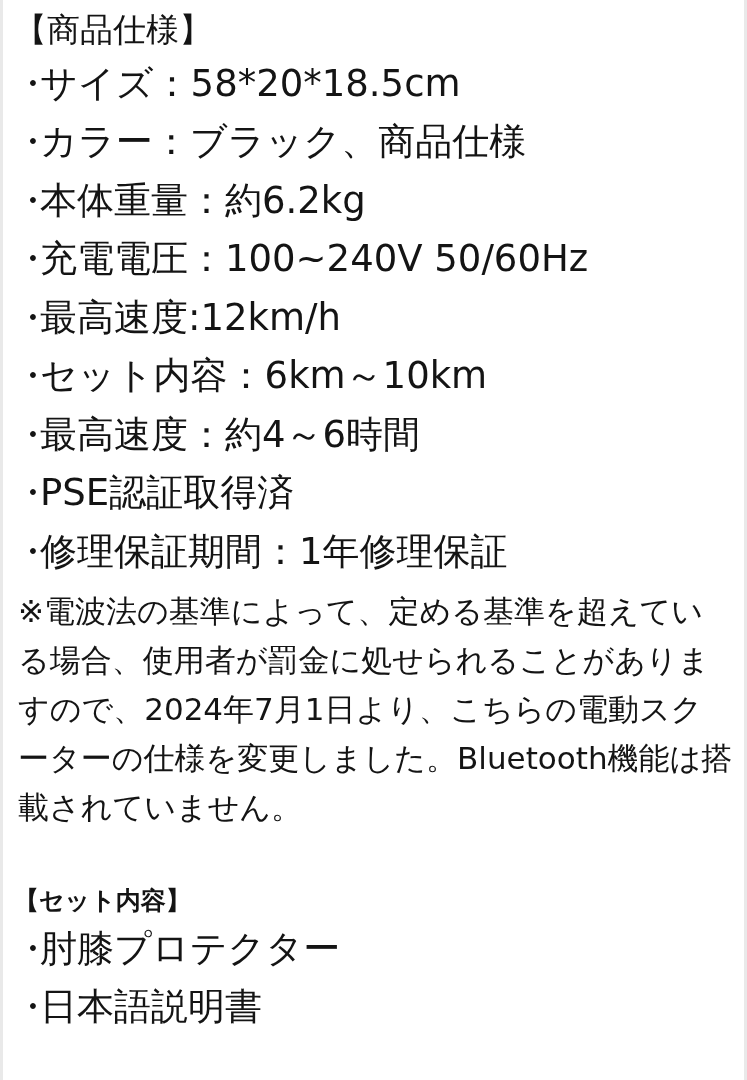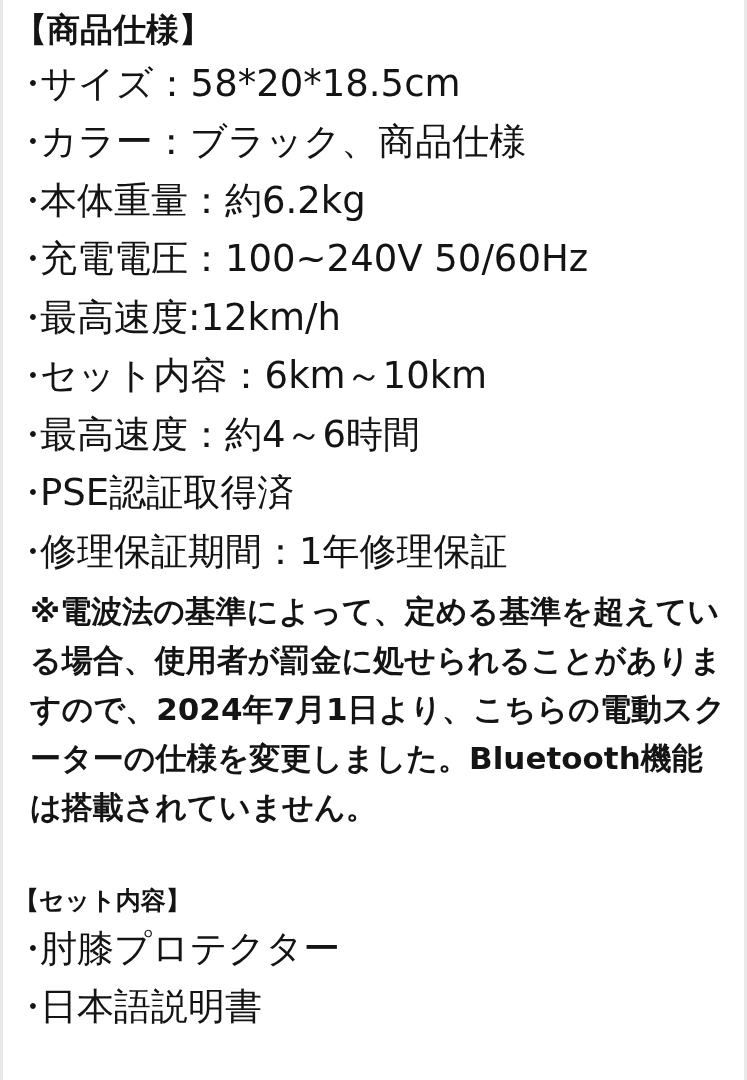--- a/index.html
+++ b/index.html
@@ -33,21 +33,21 @@
   .edge-right {
     position: absolute;
     right: 0;
     top: 0;
     width: 3px;
     height: 1080px;
     background: #e9e9e9;
   }
   .section-heading {
     font-size: 33px;
-    font-weight: bold;
+    font-weight: normal;
     line-height: 1.36;
     letter-spacing: 0px;
     margin: 0 0 2px 0;
     white-space: nowrap;
   }
   .spec-list {
     list-style: none;
     margin: 0;
     padding: 0;
   }
@@ -57,24 +57,23 @@
     white-space: nowrap;
     letter-spacing: 0px;
   }
   .bullet {
     display: inline-block;
     width: 26px;
   }
   .note {
     font-size: 31px;
     line-height: 1.58;
-    margin: 6px 0 0 16px;
+    margin: 6px 0 0 4px;
     letter-spacing: 0px;
     word-break: break-all;
-    font-weight: bold;
   }
   .gap {
     height: 52px;
   }
   .set-heading {
     font-size: 25px;
     font-weight: bold;
     line-height: 1.36;
     margin: 0 0 2px 0;
     white-space: nowrap;

